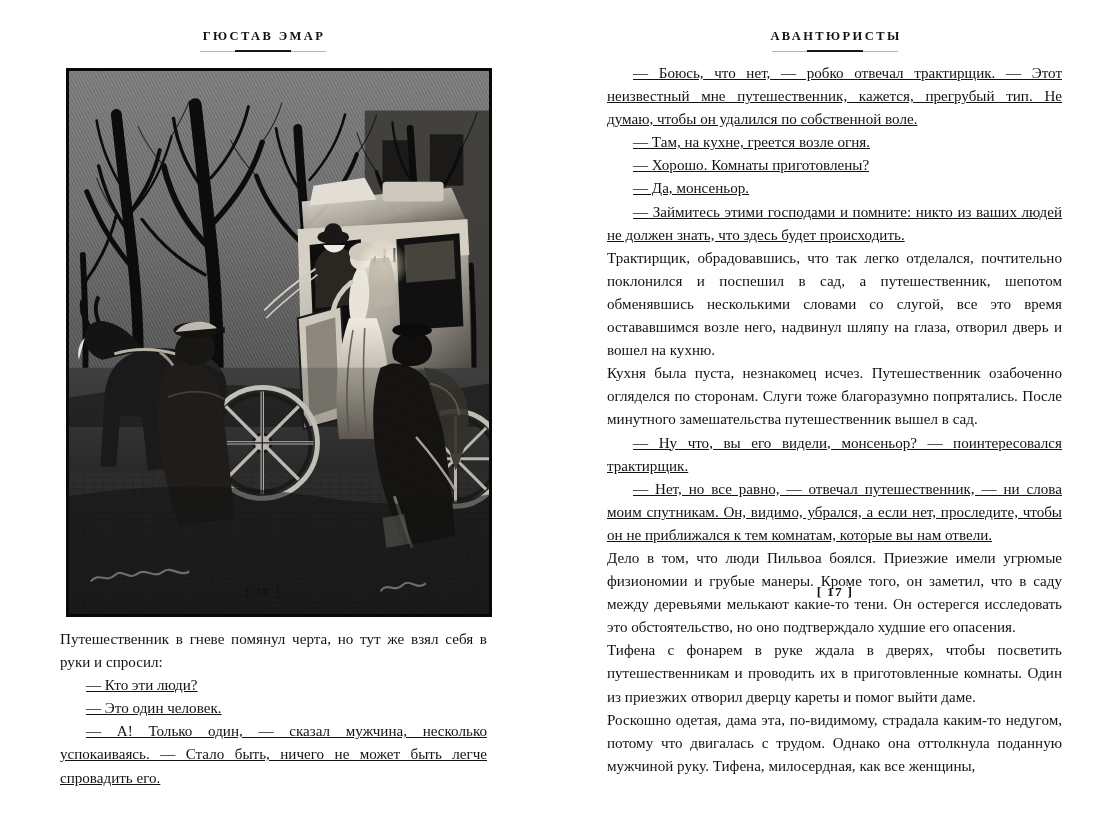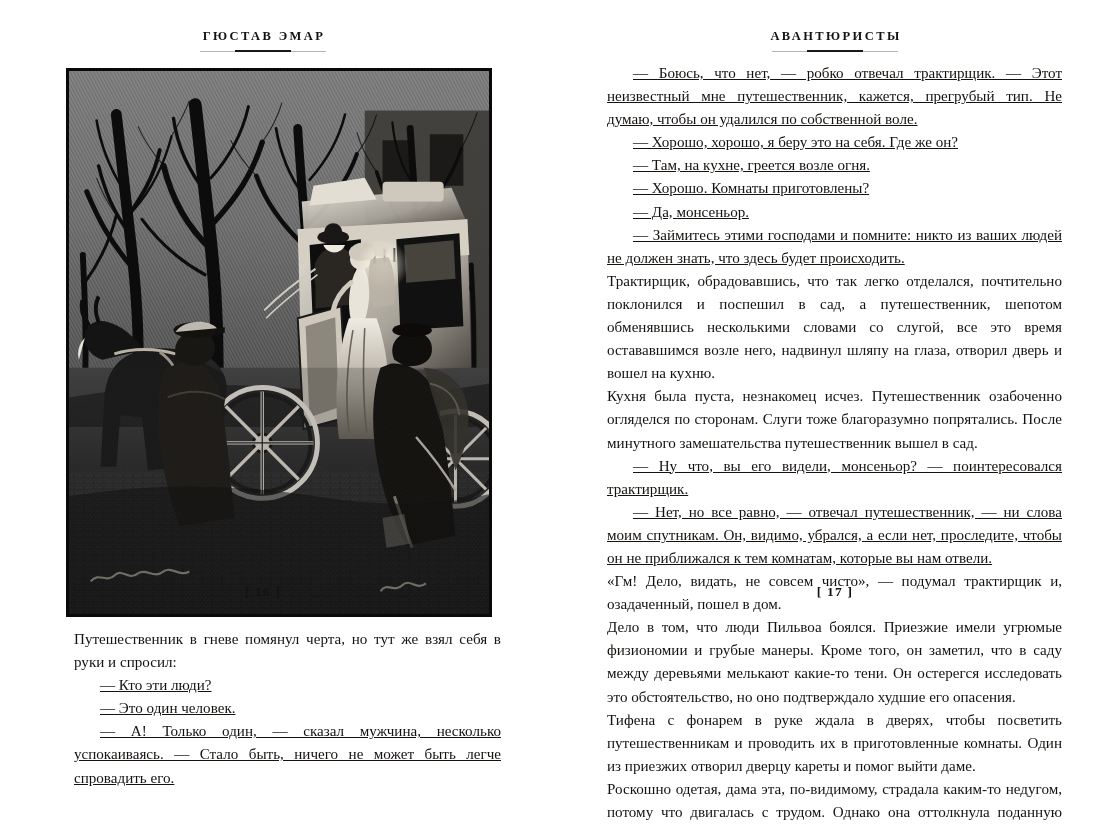--- a/index.html
+++ b/index.html
@@ -92,21 +92,21 @@
   .textblock {
     position: absolute;
     font-family: "Liberation Serif", serif;
     font-size: 15.1px;
     line-height: 23.1px;
     color: #15120f;
     text-align: justify;
     text-justify: inter-word;
   }
   .page-left .textblock {
-    left: 74px;
+    left: 60px;
     top: 628px;
     width: 427px;
   }
   .page-right .textblock {
     left: 57px;
     top: 62px;
     width: 455px;
   }
   .textblock p {
     margin: 0;
@@ -374,30 +374,28 @@
     <div class="runhead">
       <span class="runhead-text">АВАНТЮРИСТЫ</span>
       <div class="rule">
         <div class="thin"></div>
         <div class="thick"></div>
       </div>
     </div>
 
     <div class="textblock">
       <p class="dlg">— Боюсь, что нет, — робко отвечал трактирщик. — Этот неизвестный мне путешественник, кажется, прегрубый тип. Не думаю, чтобы он удалился по собственной воле.</p>
-      <p class="dlg">— Хорошо, хорошо, я беру это на себя. Где же он?</p>
       <p class="dlg">— Там, на кухне, греется возле огня.</p>
       <p class="dlg">— Хорошо. Комнаты приготовлены?</p>
       <p class="dlg">— Да, монсеньор.</p>
       <p class="dlg">— Займитесь этими господами и помните: никто из ваших людей не должен знать, что здесь будет происходить.</p>
       <p class="cont">Трактирщик, обрадовавшись, что так легко отделался, почтительно поклонился и поспешил в сад, а путешественник, шепотом обменявшись несколькими словами со слугой, все это время остававшимся возле него, надвинул шляпу на глаза, отворил дверь и вошел на кухню.</p>
       <p class="cont">Кухня была пуста, незнакомец исчез. Путешественник озабоченно огляделся по сторонам. Слуги тоже благоразумно попрятались. После минутного замешательства путешественник вышел в сад.</p>
       <p class="dlg">— Ну что, вы его видели, монсеньор? — поинтересовался трактирщик.</p>
       <p class="dlg">— Нет, но все равно, — отвечал путешественник, — ни слова моим спутникам. Он, видимо, убрался, а если нет, проследите, чтобы он не приближался к тем комнатам, которые вы нам отвели.</p>
-      <p class="cont">«Гм! Дело, видать, не совсем чисто», — подумал трактирщик и, озадаченный, пошел в дом.</p>
       <p class="cont">Дело в том, что люди Пильвоа боялся. Приезжие имели угрюмые физиономии и грубые манеры. Кроме того, он заметил, что в саду между деревьями мелькают какие-то тени. Он остерегся исследовать это обстоятельство, но оно подтверждало худшие его опасения.</p>
       <p class="cont">Тифена с фонарем в руке ждала в дверях, чтобы посветить путешественникам и проводить их в приготовленные комнаты. Один из приезжих отворил дверцу кареты и помог выйти даме.</p>
       <p class="cont">Роскошно одетая, дама эта, по-видимому, страдала каким-то недугом, потому что двигалась с трудом. Однако она оттолкнула поданную мужчиной руку. Тифена, милосердная, как все женщины,</p>
     </div>
 
     <div class="folio">[ 17 ]</div>
   </div>
 
 </div>
 

